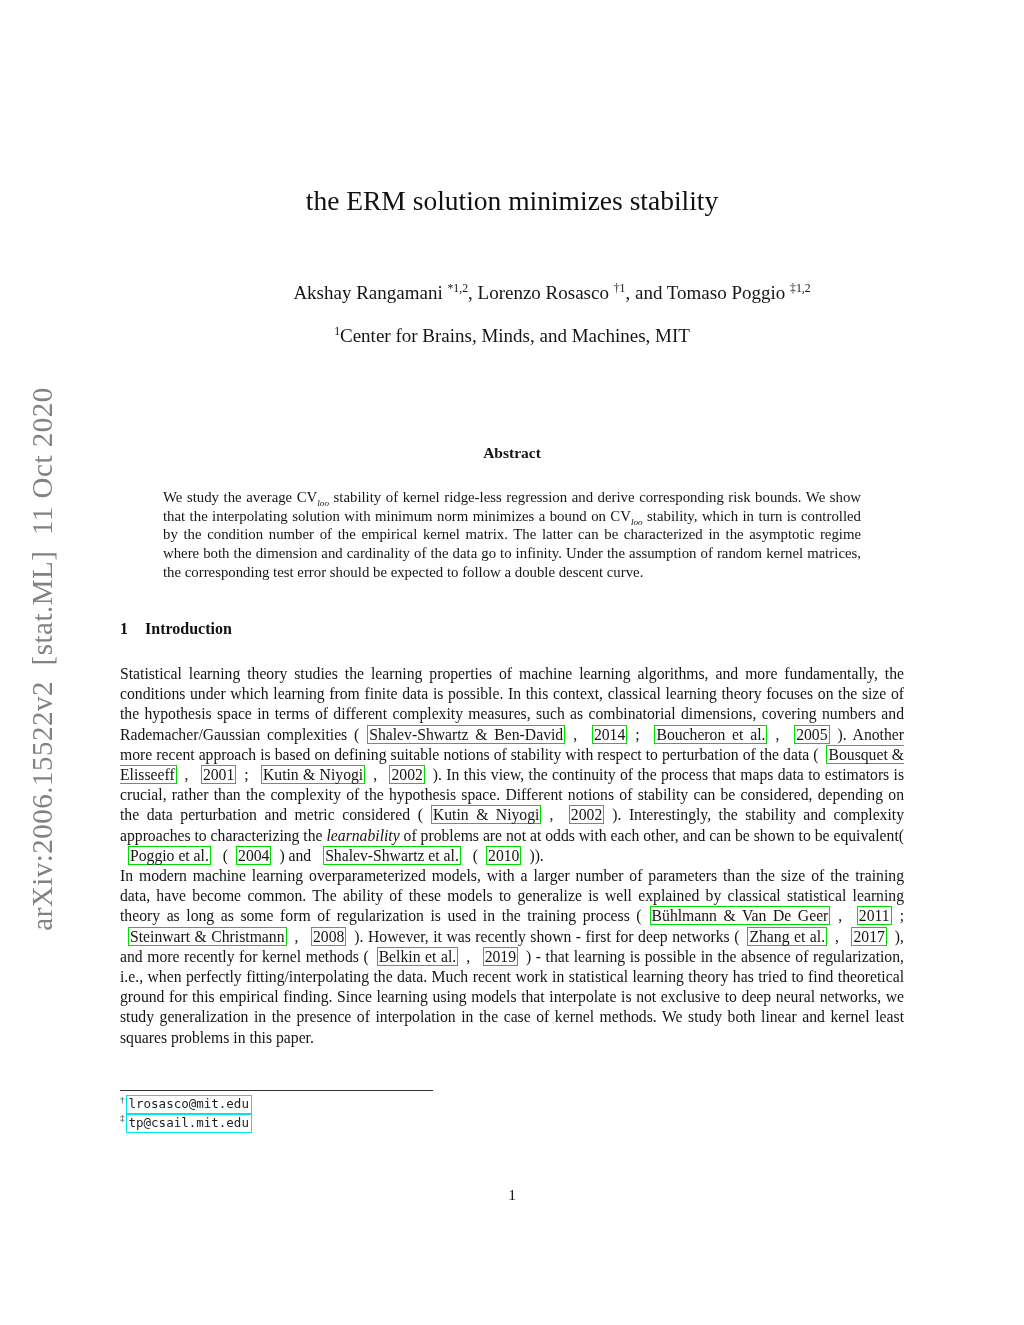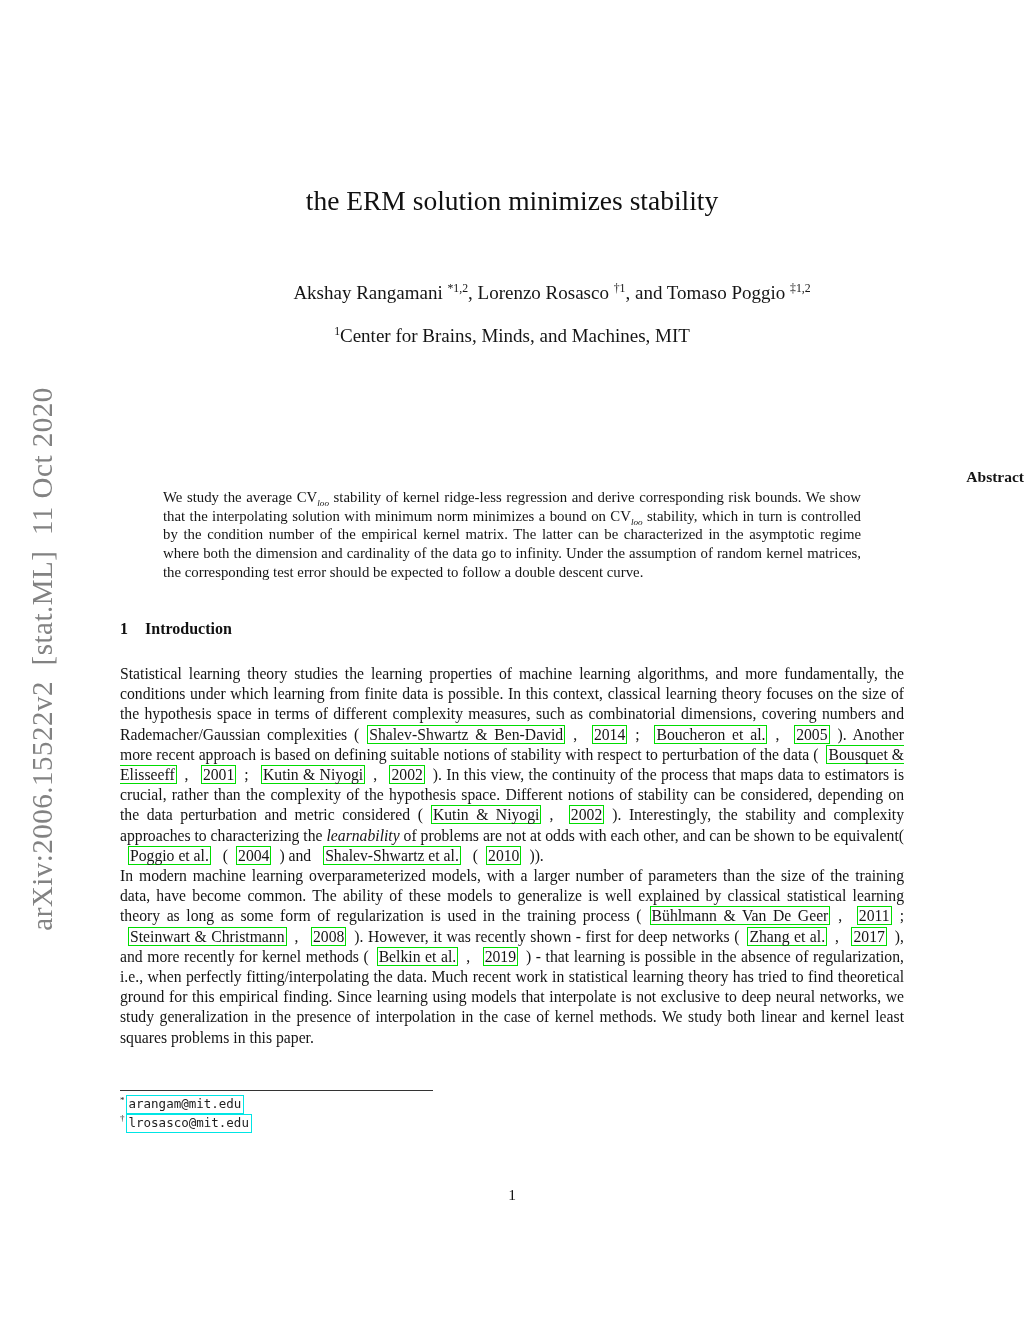--- a/index.html
+++ b/index.html
@@ -43,24 +43,23 @@
     line-height:0;
   }
   sub.subi{
     font-size:62%;
     font-style:italic;
     vertical-align:sub;
     line-height:0;
   }
   .abstract-heading{
     position:absolute;top:444px;left:0;width:1024px;
-    text-align:right;
+    text-align:center;
     font-weight:bold;
     font-size:15.5px;
-    margin-top:24px;
   }
   .abstract-body{
     position:absolute;top:488px;left:163px;width:698px;
     font-size:14.8px;line-height:18.7px;
     text-align:justify;
   }
   .section-heading{
     position:absolute;top:620px;left:120px;
     font-weight:bold;
     font-size:16px;
@@ -138,20 +137,20 @@
 </div>
 
 <div class="body-text">
   <p>Statistical learning theory studies the learning properties of machine learning algorithms, and more fundamentally, the conditions under which learning from finite data is possible. In this context, classical learning theory focuses on the size of the hypothesis space in terms of different complexity measures, such as combinatorial dimensions, covering numbers and Rademacher/Gaussian complexities (<span class="citebox">Shalev-Shwartz &amp; Ben-David</span>, <span class="citebox">2014</span>; <span class="citebox">Boucheron et al.</span>, <span class="citebox">2005</span>). Another more recent approach is based on defining suitable notions of stability with respect to perturbation of the data (<span class="citebox">Bousquet &amp; Elisseeff</span>, <span class="citebox">2001</span>; <span class="citebox">Kutin &amp; Niyogi</span>, <span class="citebox">2002</span>). In this view, the continuity of the process that maps data to estimators is crucial, rather than the complexity of the hypothesis space. Different notions of stability can be considered, depending on the data perturbation and metric considered (<span class="citebox">Kutin &amp; Niyogi</span>, <span class="citebox">2002</span>). Interestingly, the stability and complexity approaches to characterizing the <em>learnability</em> of problems are not at odds with each other, and can be shown to be equivalent( <span class="citebox">Poggio et al.</span> (<span class="citebox">2004</span>) and <span class="citebox">Shalev-Shwartz et al.</span> (<span class="citebox">2010</span>)).</p>
   <p>In modern machine learning overparameterized models, with a larger number of parameters than the size of the training data, have become common. The ability of these models to generalize is well explained by classical statistical learning theory as long as some form of regularization is used in the training process (<span class="citebox">Bühlmann &amp; Van De Geer</span>, <span class="citebox">2011</span>; <span class="citebox">Steinwart &amp; Christmann</span>, <span class="citebox">2008</span>). However, it was recently shown - first for deep networks (<span class="citebox">Zhang et al.</span>, <span class="citebox">2017</span>), and more recently for kernel methods (<span class="citebox">Belkin et al.</span>, <span class="citebox">2019</span>) - that learning is possible in the absence of regularization, i.e., when perfectly fitting/interpolating the data. Much recent work in statistical learning theory has tried to find theoretical ground for this empirical finding. Since learning using models that interpolate is not exclusive to deep neural networks, we study generalization in the presence of interpolation in the case of kernel methods. We study both linear and kernel least squares problems in this paper.</p>
 </div>
 
 <div class="footnote-area">
   <div class="footnote-rule"></div>
   <div class="footnote-row">
-    <sup class="fn-marker">*</sup><span class="emailbox">arangam@mit.edu</span>
+    <sup class="fn-marker">†</sup><span class="emailbox">lrosasco@mit.edu</span>
   </div>
   <div class="footnote-row">
-    <sup class="fn-marker">†</sup><span class="emailbox">lrosasco@mit.edu</span>
+    <sup class="fn-marker">‡</sup><span class="emailbox">tp@csail.mit.edu</span>
   </div>
 </div>
 
 <div class="page-number">1</div>
 
 </body></html>

